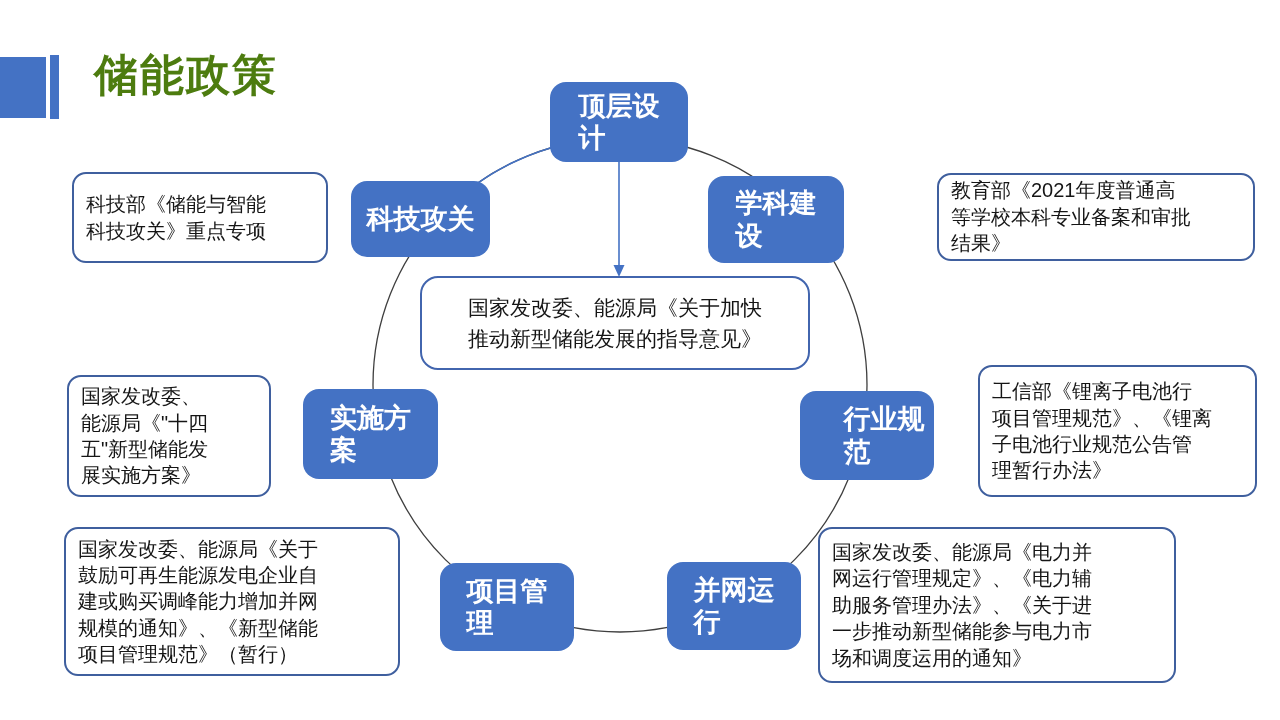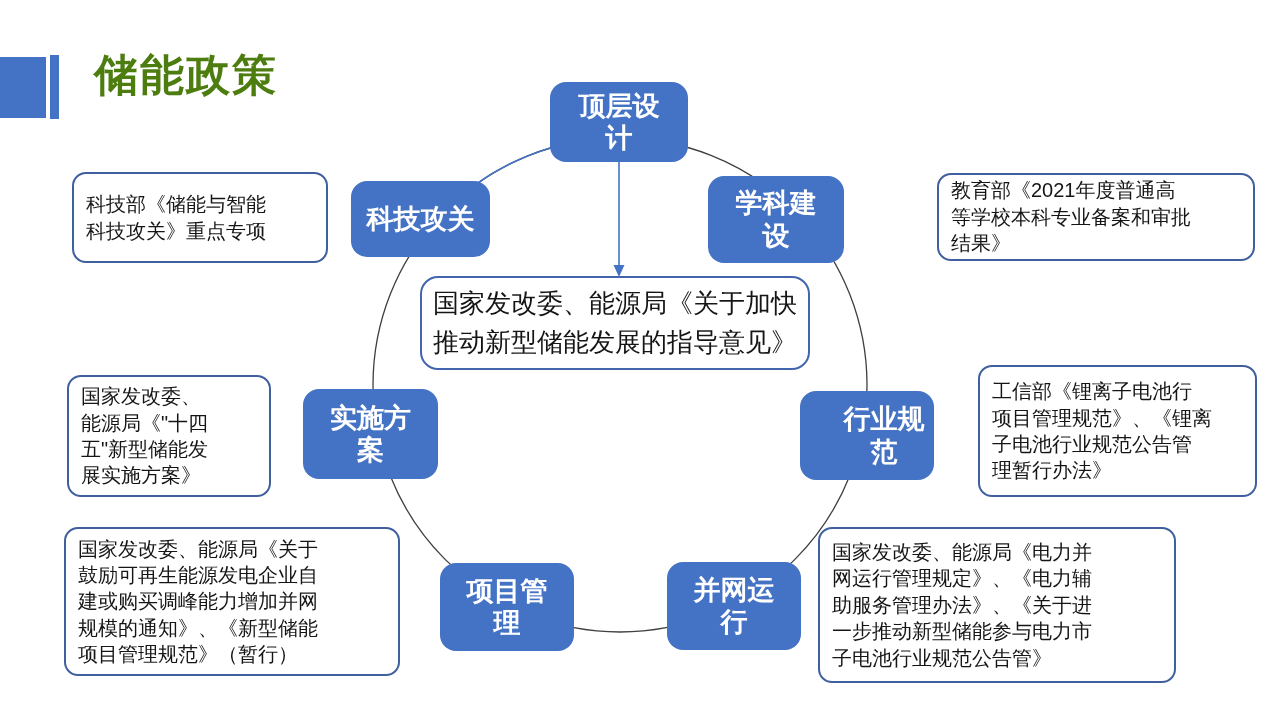--- a/index.html
+++ b/index.html
@@ -10,34 +10,34 @@
   .decor-square{position:absolute;left:0;top:57px;width:46px;height:61px;background:#4472C4;}
   .decor-bar{position:absolute;left:50px;top:55px;width:9px;height:64px;background:#4472C4;}
   .page-title{position:absolute;left:94px;top:46px;font-size:44px;font-weight:700;color:#4d7c0f;letter-spacing:2px;white-space:nowrap;}
 
   
   .wires{position:absolute;left:0;top:0;width:1280px;height:720px;z-index:1;}
 
   
   .node{position:absolute;z-index:3;background:#4472C4;color:#ffffff;font-weight:700;
         font-size:27px;line-height:1.2;border-radius:16px;display:flex;align-items:center;
-        justify-content:center;text-align:center;white-space:pre-line;box-sizing:border-box;}
+        justify-content:center;text-align:left;white-space:pre-line;box-sizing:border-box;}
   .node-top{left:550px;top:82px;width:138px;height:80px;}
   .node-tr {left:708px;top:176px;width:136px;height:87px;}
   .node-r  {left:800px;top:391px;width:134px;height:89px;padding-left:34px;}
   .node-br {left:667px;top:562px;width:134px;height:88px;}
   .node-bl {left:440px;top:563px;width:134px;height:88px;}
   .node-l  {left:303px;top:389px;width:135px;height:90px;}
   .node-tl {left:351px;top:181px;width:139px;height:76px;}
 
   
   .centerbox{position:absolute;z-index:3;left:420px;top:276px;width:390px;height:94px;
              background:#fff;border:2px solid #4265AE;border-radius:18px;display:flex;
              align-items:center;justify-content:center;text-align:center;color:#151515;
-             font-size:26px;line-height:1.5;white-space:pre-line;box-sizing:border-box;}
+             font-size:21px;line-height:1.5;white-space:pre-line;box-sizing:border-box;}
 
   
   .callout{position:absolute;z-index:3;background:#fff;border:2px solid #3F5F9E;border-radius:14px;
            color:#151515;font-size:20px;line-height:1.32;display:flex;align-items:center;
            padding:6px 12px;white-space:pre-line;box-sizing:border-box;text-align:left;}
   .callout-tl{left:72px; top:172px;width:256px;height:91px;}
   .callout-tr{left:937px;top:173px;width:318px;height:88px;}
   .callout-l {left:67px; top:375px;width:204px;height:122px;}
   .callout-r {left:978px;top:365px;width:279px;height:132px;}
   .callout-bl{left:64px; top:527px;width:336px;height:149px;}
@@ -91,15 +91,15 @@
 理暂行办法》</div>
   <div class="callout callout-bl">国家发改委、能源局《关于
 鼓励可再生能源发电企业自
 建或购买调峰能力增加并网
 规模的通知》、《新型储能
 项目管理规范》（暂行）</div>
   <div class="callout callout-br">国家发改委、能源局《电力并
 网运行管理规定》、《电力辅
 助服务管理办法》、《关于进
 一步推动新型储能参与电力市
-子电池行业规范公告管》</div>
+场和调度运用的通知》</div>
 
 </div>
 
 </body></html>

